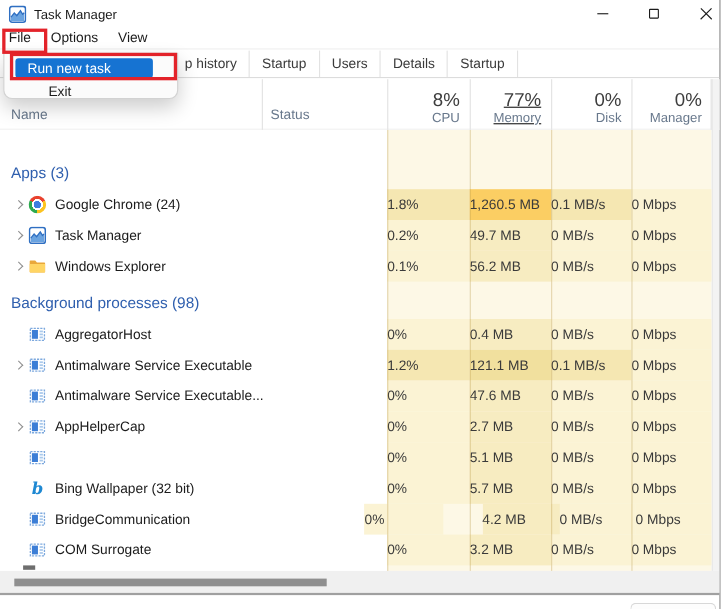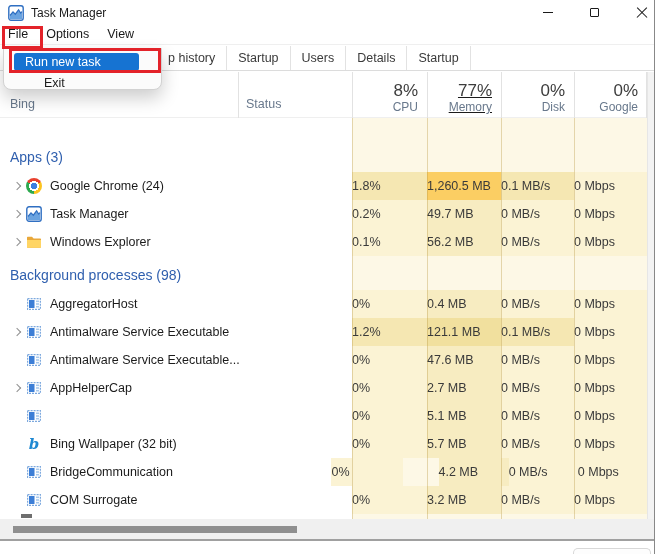--- a/index.html
+++ b/index.html
@@ -118,37 +118,37 @@
 
   <div class="tabstrip">
       <div class="tab">p history</div>
       <div class="tab">Startup</div>
       <div class="tab">Users</div>
       <div class="tab">Details</div>
       <div class="tab">Startup</div>
     </div>
 
   <div class="colheader">
-    <span class="nh nh-name">Bing</span>
+    <span class="nh nh-name">Name</span>
     <span class="nh nh-status">Status</span>
   <div class="ucol" style="left: 352px; width: 75px;">
         <div class="upct">8%</div>
         <div class="ulab">CPU</div>
       </div>
       <div class="ucol" style="left: 427px; width: 74px; text-decoration: underline;">
         <div class="upct">77%</div>
         <div class="ulab">Memory</div>
       </div>
       <div class="ucol" style="left: 501px; width: 73px;">
         <div class="upct">0%</div>
         <div class="ulab">Disk</div>
       </div>
       <div class="ucol" style="left: 574px; width: 73px;">
         <div class="upct">0%</div>
-        <div class="ulab">Google</div>
+        <div class="ulab">Manager</div>
       </div>
     </div>
 
   <div class="tbody">
       <div class="strip" style="left: 574px; width: 73px;"></div>
       <div class="strip" style="left: 501px; width: 73px;"></div>
       <div class="strip" style="left: 427px; width: 74px;"></div>
       <div class="strip" style="left: 352px; width: 75px;"></div>
     <div class="rows">
         <div class="group-row g0">

